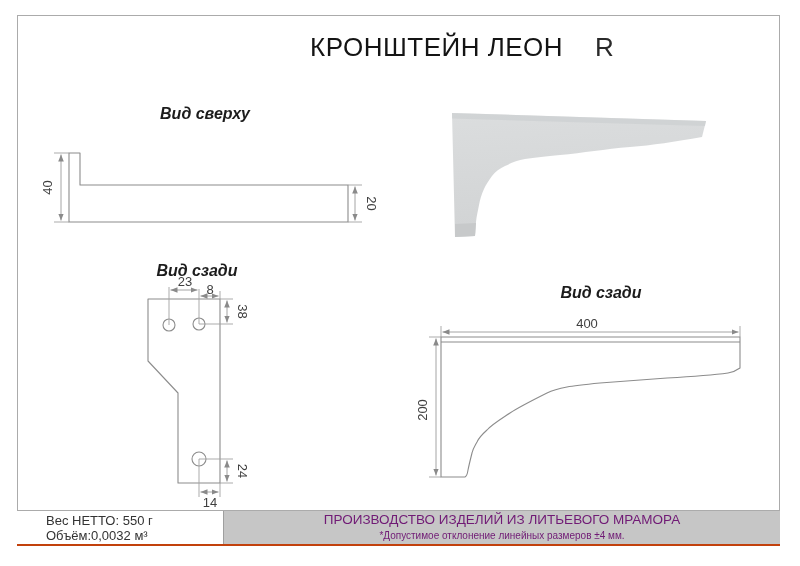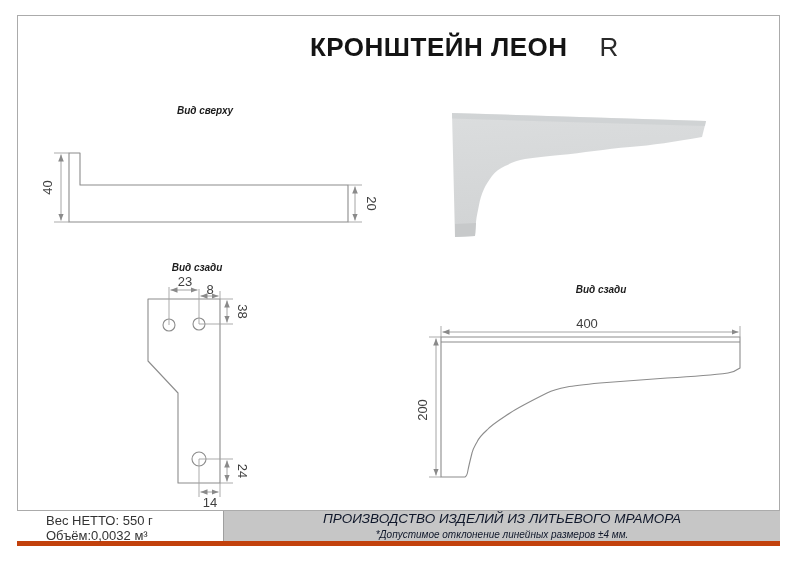--- a/index.html
+++ b/index.html
@@ -8,52 +8,51 @@
     font-family:"Liberation Sans", sans-serif;color:#1a1a1a;overflow:hidden;
   }
   .sheet-border{
     position:absolute;left:17px;top:15px;width:761px;height:529px;
     border:1px solid #ababab;background:#fff;
   }
   .title-row{
     position:absolute;left:310px;top:33px;white-space:nowrap;
     font-size:26px;line-height:28px;color:#141414;
   }
-  .title-main{font-weight:bold;letter-spacing:.5px;text-align:right;}
+  .title-main{font-weight:normal;letter-spacing:.5px;text-align:right;}
   .title-suffix{font-weight:normal;margin-left:32px;color:#2a2a2a;}
   .view-label{
     position:absolute;width:140px;text-align:center;
-    font-size:10px;font-weight:bold;font-style:italic;color:#1c1c1c;
+    font-size:16px;font-weight:bold;font-style:italic;color:#1c1c1c;
   }
   .vl-top{left:135px;top:105px;}
   .vl-back{left:127px;top:262px;}
   .vl-side{left:531px;top:284px;}
   svg{position:absolute;overflow:visible;}
   .svg-top{left:40px;top:145px;}
   .svg-back{left:140px;top:270px;}
   .svg-side{left:415px;top:310px;}
   .svg-photo{left:445px;top:105px;}
   .outline{fill:#ffffff;stroke:#8c8c8c;stroke-width:1.1;stroke-linejoin:round;}
   .thin{stroke:#a2a2a2;stroke-width:0.9;fill:none;}
   .dim{stroke:#9a9a9a;stroke-width:0.9;fill:none;}
   .dimtxt{font-family:"Liberation Sans",sans-serif;font-size:13px;fill:#3f3f3f;}
   .footer{
     position:absolute;left:17px;top:510px;width:763px;height:36px;
-    border-top:1px solid #ababab;border-bottom:5px solid #c2410c;
+    border-top:1px solid #ababab;border-bottom:2px solid #c2410c;
     box-sizing:border-box;display:flex;background:#fff;
   }
   .footer-left{
     width:206px;box-sizing:border-box;display:flex;flex-direction:column;
     justify-content:space-between;padding:2px 4px 2px 29px;font-size:13px;color:#333;
   }
   .footer-right{
     flex:1;background:#c6c6c6;border-left:1px solid #9f9f9f;
     display:flex;flex-direction:column;justify-content:center;align-items:center;
-    color:#0f172a;
-    font-style:italic;
+    color:#701a75;
   }
   .footer-right .l1{font-size:13.5px;line-height:16px;}
   .footer-right .l2{font-size:10px;line-height:15px;}
 </style>
 </head>
 <body>
 
 <svg width="0" height="0" aria-hidden="true">
   <defs>
     <marker id="arr" markerUnits="userSpaceOnUse" markerWidth="8" markerHeight="8" refX="7" refY="4" orient="auto-start-reverse">

